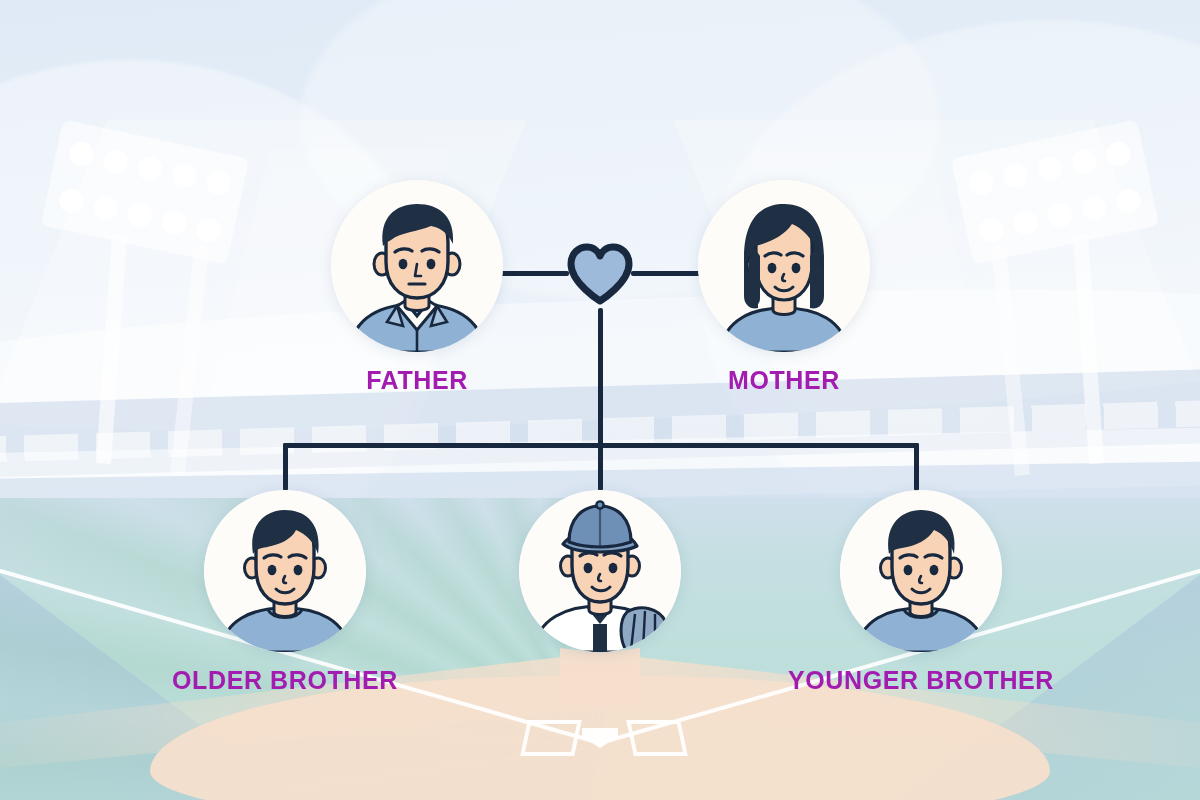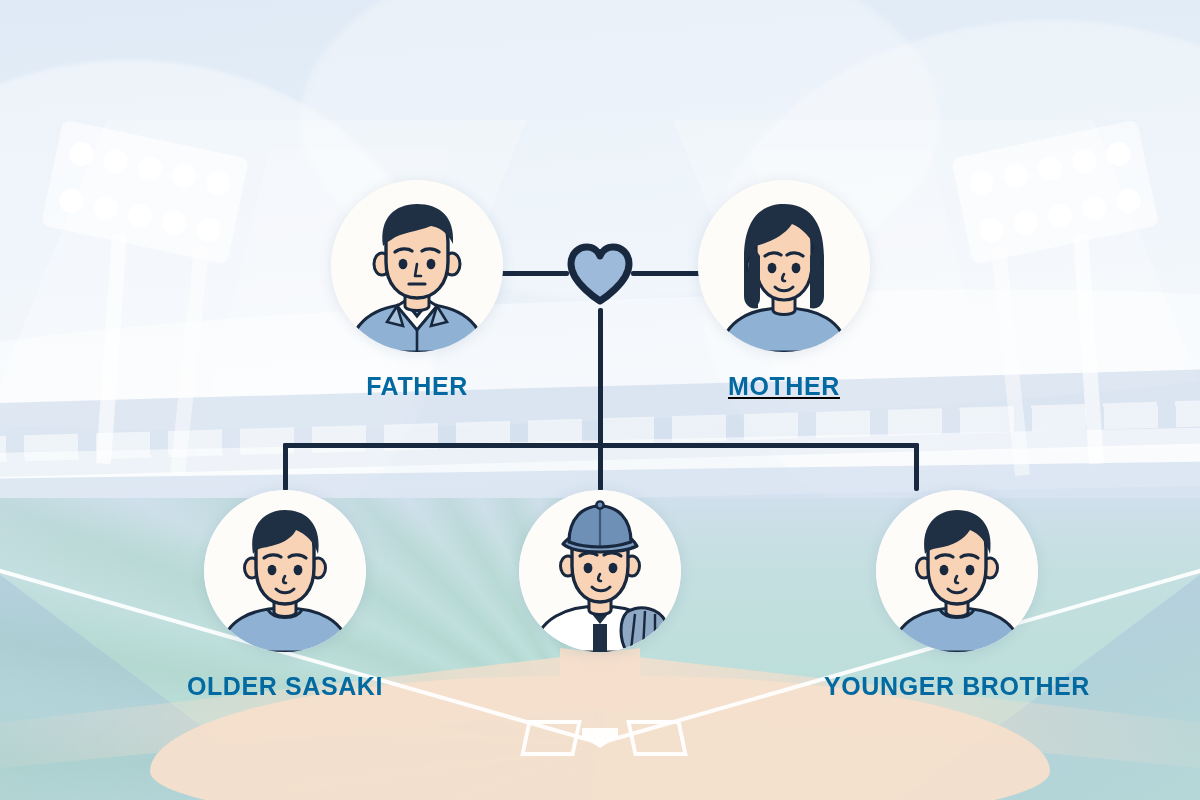--- a/index.html
+++ b/index.html
@@ -305,33 +305,33 @@
     overflow: hidden;
     margin: 0 auto;
     box-shadow: 0 2px 14px rgba(60,90,130,0.12);
   }
   .avatar.big   { width: 172px; height: 172px; }
   .avatar.child { width: 162px; height: 162px; }
 
   .avatar svg { display: block; width: 100%; height: 100%; }
 
   .node-label {
-    margin-top: 20px;
+    margin-top: 14px;
     font-size: 25px;
     font-weight: 700;
     letter-spacing: 0.6px;
-    color: #0369a1;
+    color: #a21caf;
     white-space: nowrap;
   }
 
   .node-father  { left: 327px; top: 180px; width: 180px; }
-  .node-mother  { left: 694px; top: 180px; width: 180px; text-decoration: underline; }
+  .node-mother  { left: 694px; top: 180px; width: 180px; }
   .node-older   { left: 120px; top: 490px; width: 330px; }
   .node-roki    { left: 435px; top: 490px; width: 330px; }
-  .node-younger { left: 792px; top: 490px; width: 330px; }
+  .node-younger { left: 756px; top: 490px; width: 330px; }
 
   .node-older .avatar,
   .node-roki .avatar,
   .node-younger .avatar { margin: 0 auto; }
 </style>
 </head>
 <body>
 
 <div id="stage">
 
@@ -510,21 +510,21 @@
         <path d="M85 67 C 89 64, 97 64, 102 68" stroke="#17283f" stroke-width="3.2" fill="none" stroke-linecap="round"></path>
 
         <ellipse cx="68" cy="80" rx="4.4" ry="5.2" fill="#17283f"></ellipse>
         <ellipse cx="94" cy="80" rx="4.4" ry="5.2" fill="#17283f"></ellipse>
 
         <path d="M81 86 C 78 91, 79 93, 82 93" stroke="#17283f" stroke-width="2.6" fill="none" stroke-linecap="round"></path>
 
         <path d="M72 99 C 77 104, 85 104, 90 99" stroke="#17283f" stroke-width="3" fill="none" stroke-linecap="round"></path>
       </svg>
     </div>
-    <div class="node-label">OLDER SASAKI</div>
+    <div class="node-label">OLDER BROTHER</div>
   </div>
 
   <div class="node node-roki">
     <div class="avatar child">
       <svg viewBox="0 0 162 162" xmlns="http://www.w3.org/2000/svg">
         <circle cx="81" cy="81" r="81" fill="#fdfcf8"></circle>
 
         <path d="M14 162 C 18 128, 48 116, 81 116 C 114 116, 144 128, 148 162 Z" fill="#ffffff" stroke="#17283f" stroke-width="3.2"></path>
 
         <path d="M68 118 L81 134 L94 118 L88 114 L81 122 L74 114 Z" fill="#1f3044"></path>

